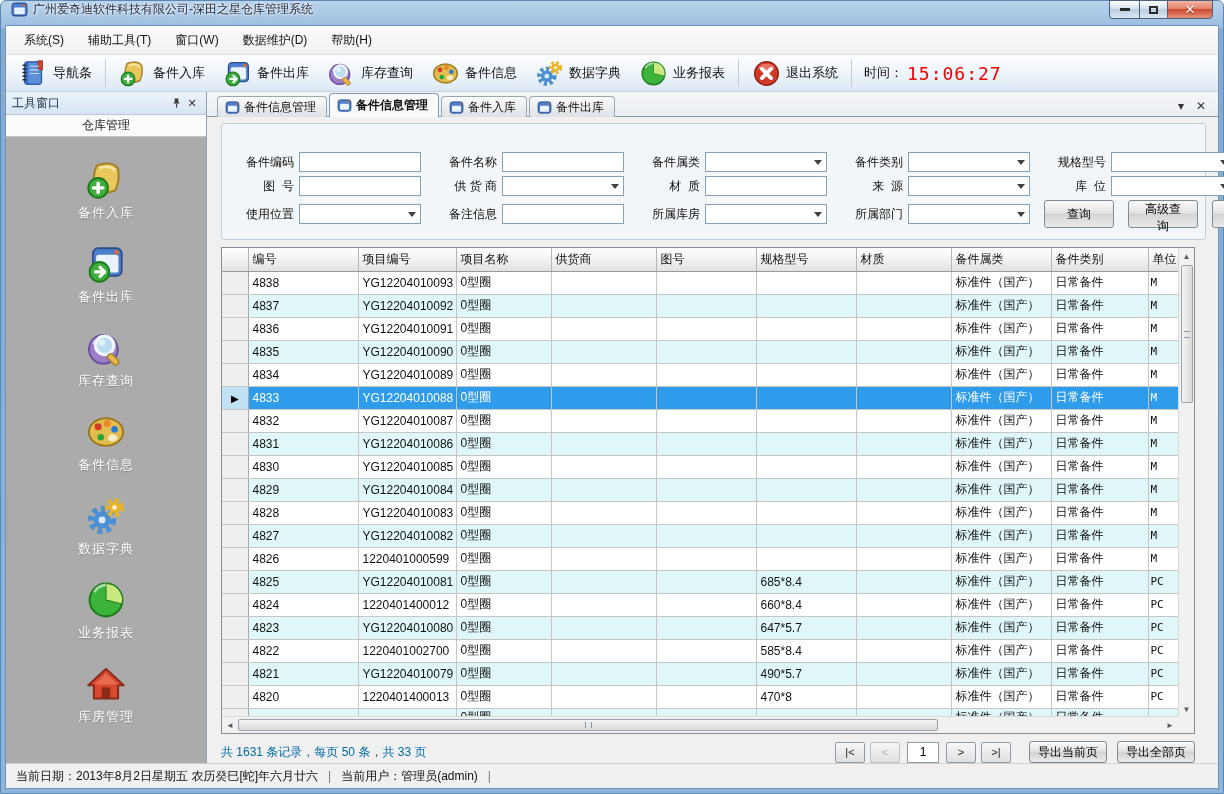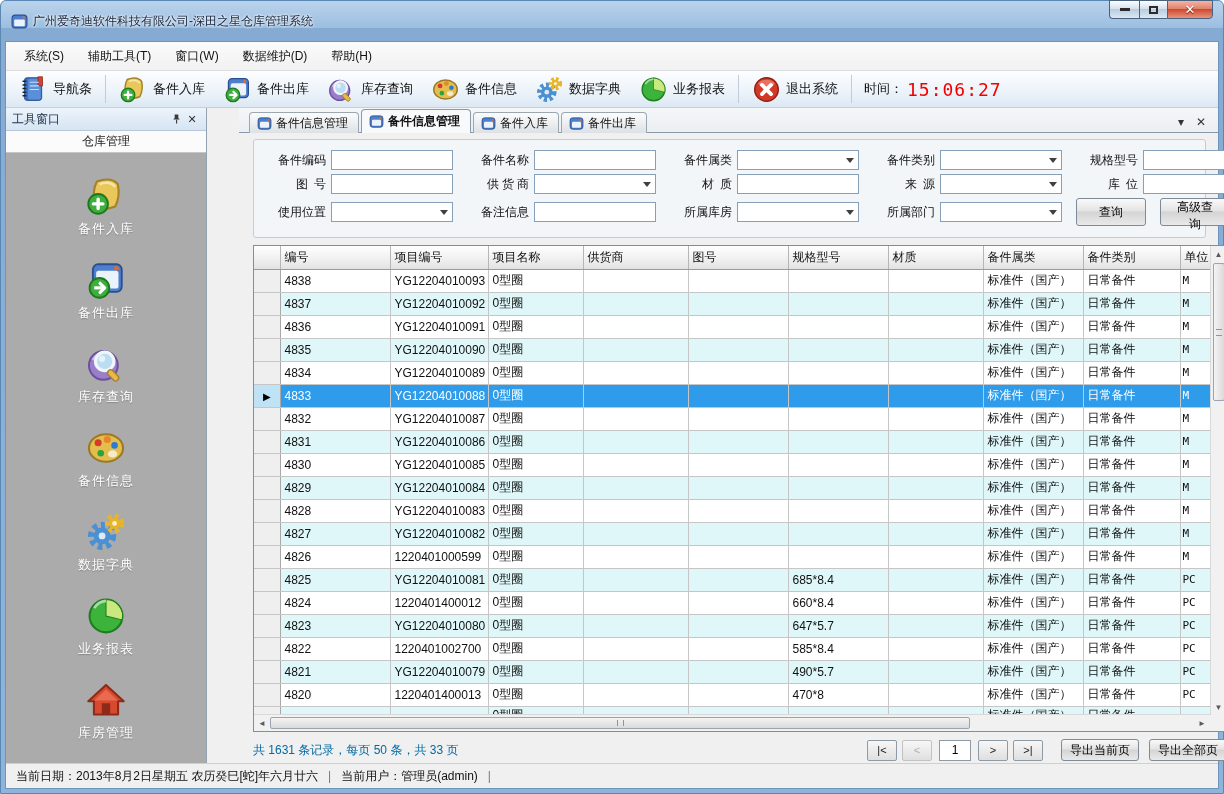--- a/index.html
+++ b/index.html
@@ -2,21 +2,21 @@
 <html><head>
 <meta charset="utf-8">
 <style>
   html,body{margin:0;padding:0;}
   body{width:1224px;height:794px;overflow:hidden;font-family:"Liberation Sans","DejaVu Sans",sans-serif;font-size:12px;color:#111;background:#fff;}
   *{box-sizing:border-box;}
   .icon svg{display:block;width:100%;height:100%;}
 
   
   .window{width:1224px;height:794px;background:linear-gradient(180deg,#BAD3EC 0%,#9CBEE0 27px,#85ABD2 27px,#8FB4DA 100%);border:1px solid #5B87B4;border-radius:6px 6px 0 0;padding:0 4px 4px 4px;display:flex;flex-direction:column;}
-  .titlebar{height:40px;display:flex;align-items:center;padding:0 4px;position:relative;flex:0 0 auto;}
+  .titlebar{height:24px;display:flex;align-items:flex-start;padding:0 4px;position:relative;flex:0 0 auto;}
   .app-icon{width:17px;height:17px;margin:0 5px 0 2px;}
   .title-text{font-size:12px;color:#15223A;text-shadow:0 0 3px #fff,0 0 3px #fff;}
   .win-controls{position:absolute;right:6px;top:-1px;display:flex;}
   .win-btn{height:19px;display:flex;align-items:center;justify-content:center;border:1px solid #48627F;background:linear-gradient(180deg,#FDFEFF,#D5E2EF 45%,#B9CCDF 50%,#DCE8F2);cursor:pointer;}
   .win-btn.min{width:30px;border-radius:0 0 0 4px;border-right:none;}
   .win-btn.max{width:28px;border-right:none;}
   .win-btn.close{width:46px;border-radius:0 0 4px 0;background:linear-gradient(180deg,#F5B3A2,#E0836C 45%,#CD4A30 50%,#E8937C);}
   .g-min{width:10px;height:3px;background:#2B2B2B;}
   .g-max{width:9px;height:8px;border:2px solid #2B2B2B;background:transparent;}
   .g-close{color:#fff;font-weight:bold;font-size:13px;text-shadow:0 1px 1px #7E1E10;line-height:1;}
@@ -45,33 +45,33 @@
   .sb-header{height:23px;background:linear-gradient(180deg,#EDF4FB,#D6E4F3);border-bottom:1px solid #B9C8D8;display:flex;align-items:center;padding:0 6px;color:#1C3048;flex:0 0 auto;}
   .sb-header-title{flex:1;}
   .sb-hbtn{width:16px;height:16px;display:flex;align-items:center;justify-content:center;cursor:pointer;color:#333;font-size:11px;}
   .sb-caption{height:22px;background:#FBFBFB;border-bottom:1px solid #C6C6C6;display:flex;align-items:center;justify-content:center;color:#222;flex:0 0 auto;}
   .sb-body{flex:1;padding-top:22px;display:flex;flex-direction:column;align-items:center;overflow:hidden;}
   .sb-item{display:flex;flex-direction:column;align-items:center;margin-bottom:21px;cursor:pointer;}
   .sb-item .icon{width:42px;height:42px;}
   .sb-item-label{margin-top:3px;color:#FFFFFF;font-size:13px;text-shadow:0 1px 1px #7E7E7E;letter-spacing:1px;}
 
   
-  .content{flex:1;display:flex;flex-direction:column;min-width:0;background:#F0F0F0;margin-left:32px;}
+  .content{flex:1;display:flex;flex-direction:column;min-width:0;background:#F0F0F0;}
   .tabstrip{height:25px;display:flex;align-items:flex-end;padding:0 2px 0 10px;background:linear-gradient(180deg,#F4F6F8,#ECEFF2);border-bottom:1px solid #8A99A9;flex:0 0 auto;position:relative;}
   .tab{display:flex;align-items:center;gap:4px;height:21px;padding:0 10px 0 7px;margin-right:2px;border:1px solid #9AA6B2;border-bottom:none;border-radius:4px 4px 0 0;background:linear-gradient(180deg,#FCFCFC,#DDE1E5);cursor:pointer;position:relative;top:1px;}
   .tab.active{height:24px;background:#F7F9FA;font-weight:bold;border-color:#8A99A9;z-index:2;}
   .tab .icon{width:15px;height:15px;}
   .tab-label{font-size:12px;white-space:nowrap;}
   .tabstrip-btns{margin-left:auto;display:flex;align-items:center;gap:12px;padding:0 10px 4px 0;}
   .ts-btn{color:#333;font-size:12px;cursor:pointer;line-height:1;}
 
   .workarea{flex:1;padding:6px 12px 0 14px;min-height:0;display:flex;flex-direction:column;}
 
   
-  .searchpanel{background:#F3F6F9;border:1px solid #C2CDD8;border-radius:3px;padding:6px 10px 7px 10px;flex:0 0 auto;font-family:Liberation Serif, serif;}
+  .searchpanel{background:#F3F6F9;border:1px solid #C2CDD8;border-radius:3px;padding:24px 10px 7px 10px;flex:0 0 auto;}
   .sp-row{display:flex;align-items:center;margin:4px 0;}
   .sp-field{display:flex;align-items:center;margin-right:14px;}
   .sp-label{width:62px;text-align:right;margin-right:5px;white-space:pre;color:#111;}
   .ctrl{width:122px;height:20px;border:1px solid #86A0B8;background:#fff;}
   input.ctrl{padding:0 3px;font:inherit;outline:none;}
   .ctrl.select{position:relative;cursor:pointer;}
   .sel-arrow{position:absolute;right:1px;top:1px;bottom:1px;width:15px;display:flex;align-items:center;justify-content:center;}
   .sel-arrow::after{content:"";width:0;height:0;border-left:4px solid transparent;border-right:4px solid transparent;border-top:5px solid #404040;}
   .sp-buttons{flex:1;display:flex;justify-content:flex-end;gap:14px;}
   .btn{height:28px;min-width:70px;padding:0 12px;border:1px solid #7E8A96;border-radius:3px;background:linear-gradient(180deg,#F9F9F9,#E4E4E4 45%,#D4D4D4 50%,#E9E9E9);font:inherit;cursor:pointer;}

